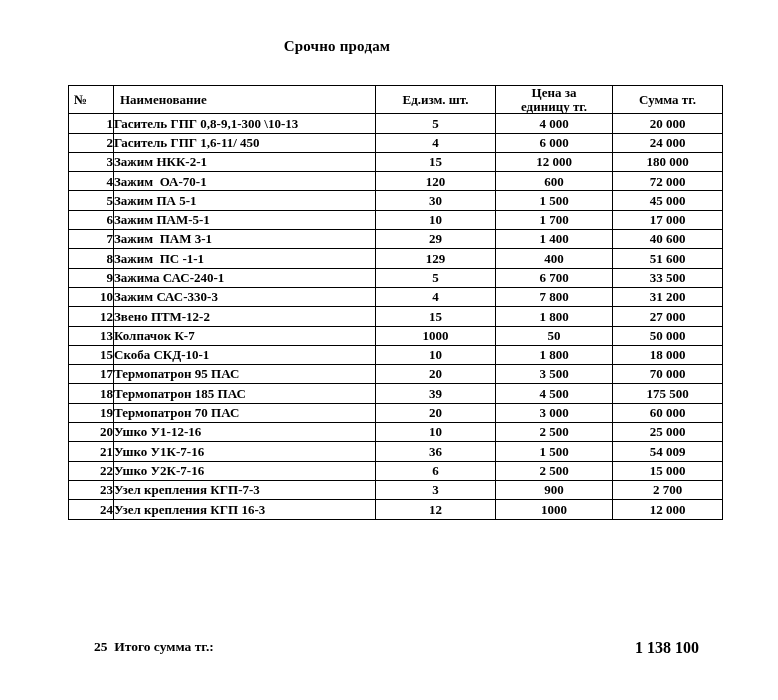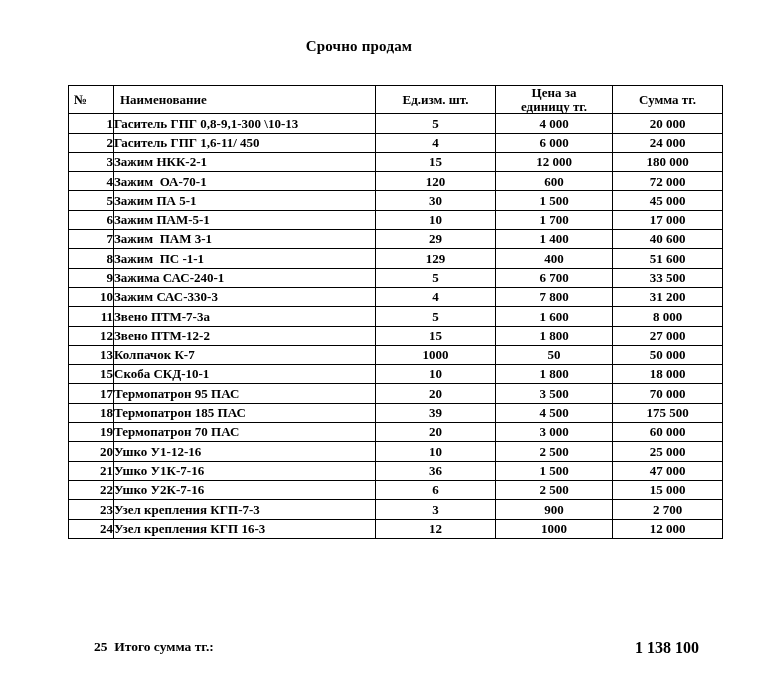--- a/index.html
+++ b/index.html
@@ -21,21 +21,20 @@
   }
   .doc-title {
     position: absolute;
     top: 38px;
     left: 0;
     width: 674px;
     text-align: center;
     font-size: 15px;
     font-weight: bold;
     letter-spacing: 0.2px;
-    padding-left: 22px;
   }
   table.price-table {
     position: absolute;
     top: 85px;
     left: 68px;
     width: 654px;
     border-collapse: collapse;
     table-layout: fixed;
   }
   table.price-table td,
@@ -204,27 +203,20 @@
           <td class="cell-sum">33 500</td>
         </tr>
         <tr>
           <td class="cell-num">10</td>
           <td class="cell-name">Зажим САС-330-3</td>
           <td class="cell-unit">4</td>
           <td class="cell-price">7 800</td>
           <td class="cell-sum">31 200</td>
         </tr>
         <tr>
-          <td class="cell-num">11</td>
-          <td class="cell-name">Звено ПТМ-7-3а</td>
-          <td class="cell-unit">5</td>
-          <td class="cell-price">1 600</td>
-          <td class="cell-sum">8 000</td>
-        </tr>
-        <tr>
           <td class="cell-num">12</td>
           <td class="cell-name">Звено ПТМ-12-2</td>
           <td class="cell-unit">15</td>
           <td class="cell-price">1 800</td>
           <td class="cell-sum">27 000</td>
         </tr>
         <tr>
           <td class="cell-num">13</td>
           <td class="cell-name">Колпачок К-7</td>
           <td class="cell-unit">1000</td>
@@ -264,21 +256,21 @@
           <td class="cell-name">Ушко У1-12-16</td>
           <td class="cell-unit">10</td>
           <td class="cell-price">2 500</td>
           <td class="cell-sum">25 000</td>
         </tr>
         <tr>
           <td class="cell-num">21</td>
           <td class="cell-name">Ушко У1К-7-16</td>
           <td class="cell-unit">36</td>
           <td class="cell-price">1 500</td>
-          <td class="cell-sum">47 000</td>
+          <td class="cell-sum">54 009</td>
         </tr>
         <tr>
           <td class="cell-num">22</td>
           <td class="cell-name">Ушко У2К-7-16</td>
           <td class="cell-unit">6</td>
           <td class="cell-price">2 500</td>
           <td class="cell-sum">15 000</td>
         </tr>
         <tr>
           <td class="cell-num">23</td>

